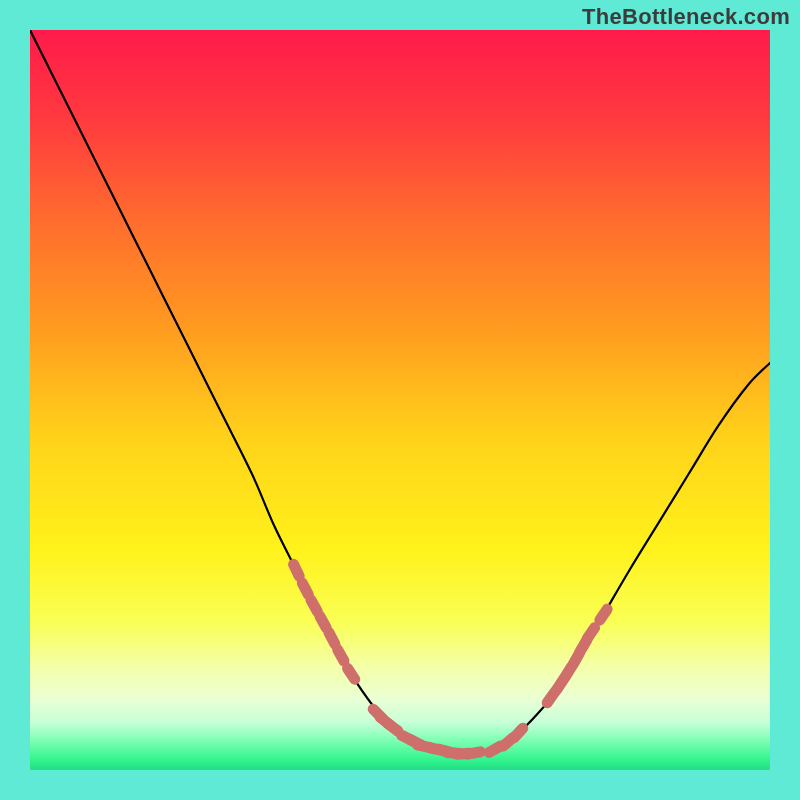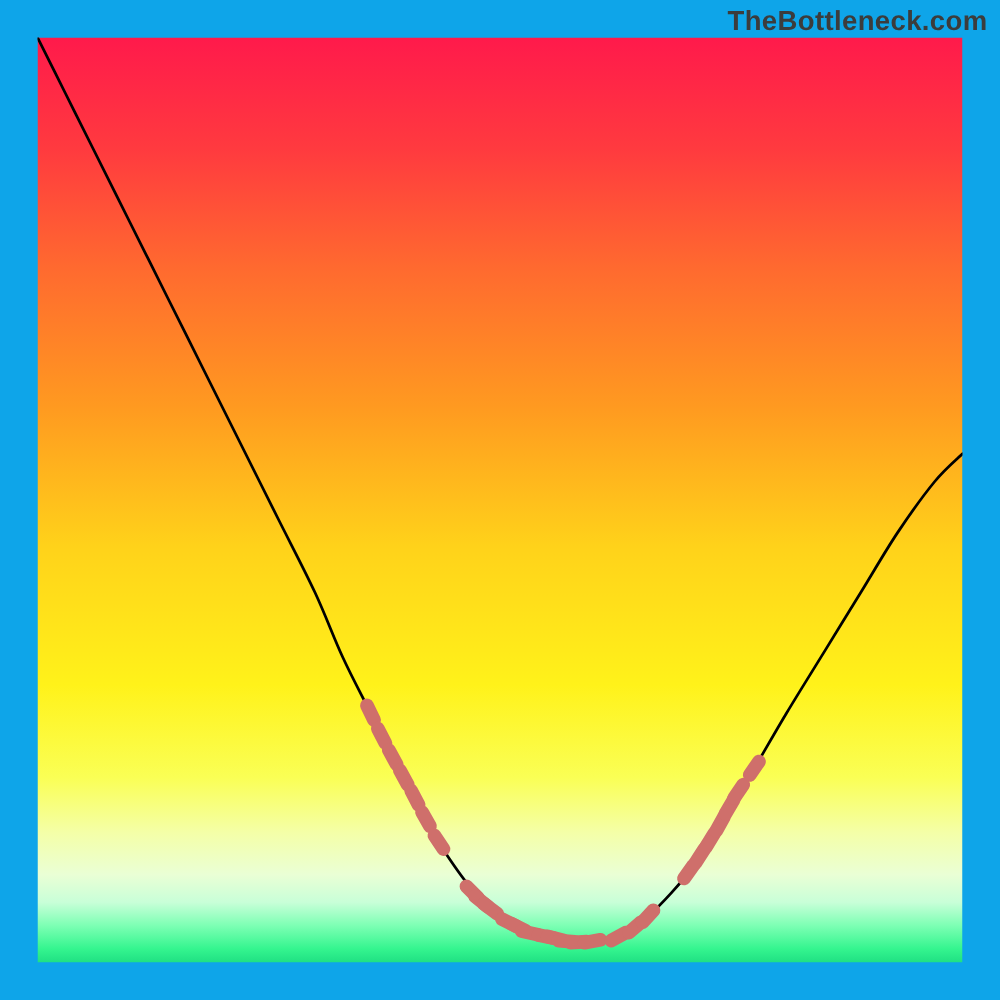--- a/index.html
+++ b/index.html
@@ -10,21 +10,21 @@
     background: #000000;
     overflow: hidden;
     font-family: Arial, Helvetica, sans-serif;
   }
   .frame {
     position: absolute;
     left: 0;
     top: 0;
     width: 800px;
     height: 800px;
-    background: #0ea5e9;
+    background: #5eead4;
   }
   .watermark {
     position: absolute;
     top: 4px;
     right: 10px;
     color: #3c3c3c;
     font-size: 22px;
     font-weight: 600;
     letter-spacing: 0.3px;
     user-select: none;

